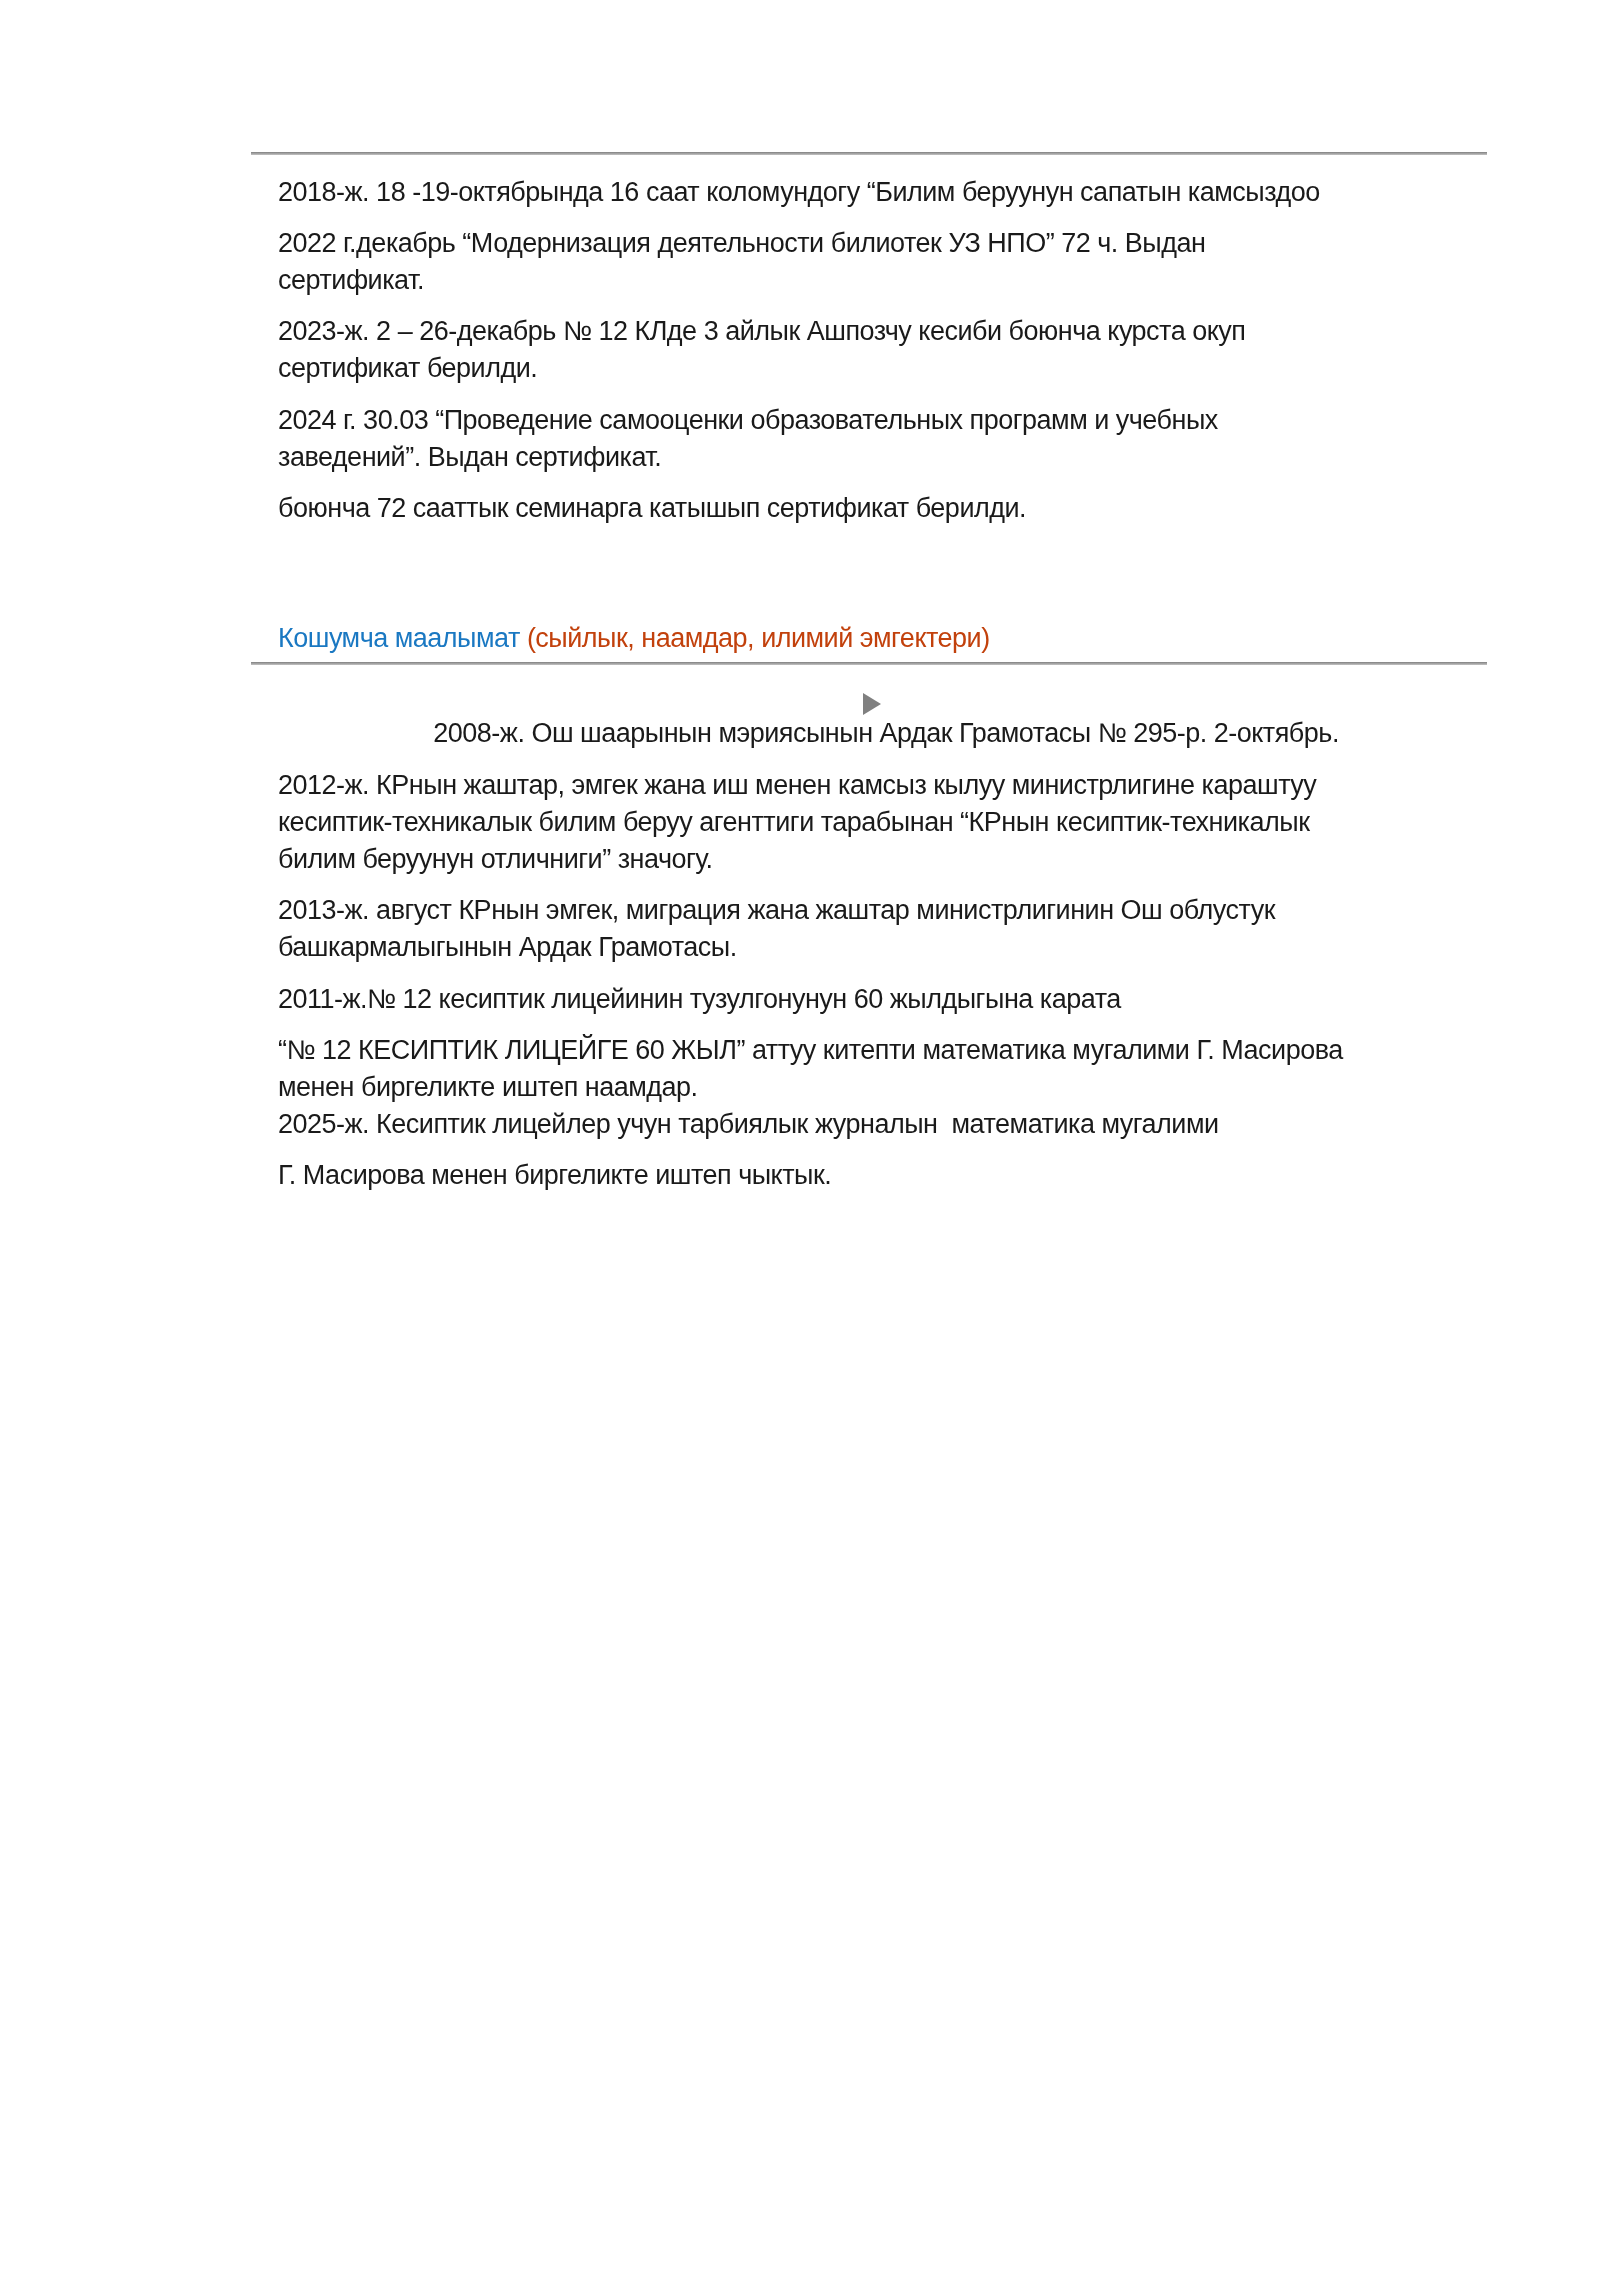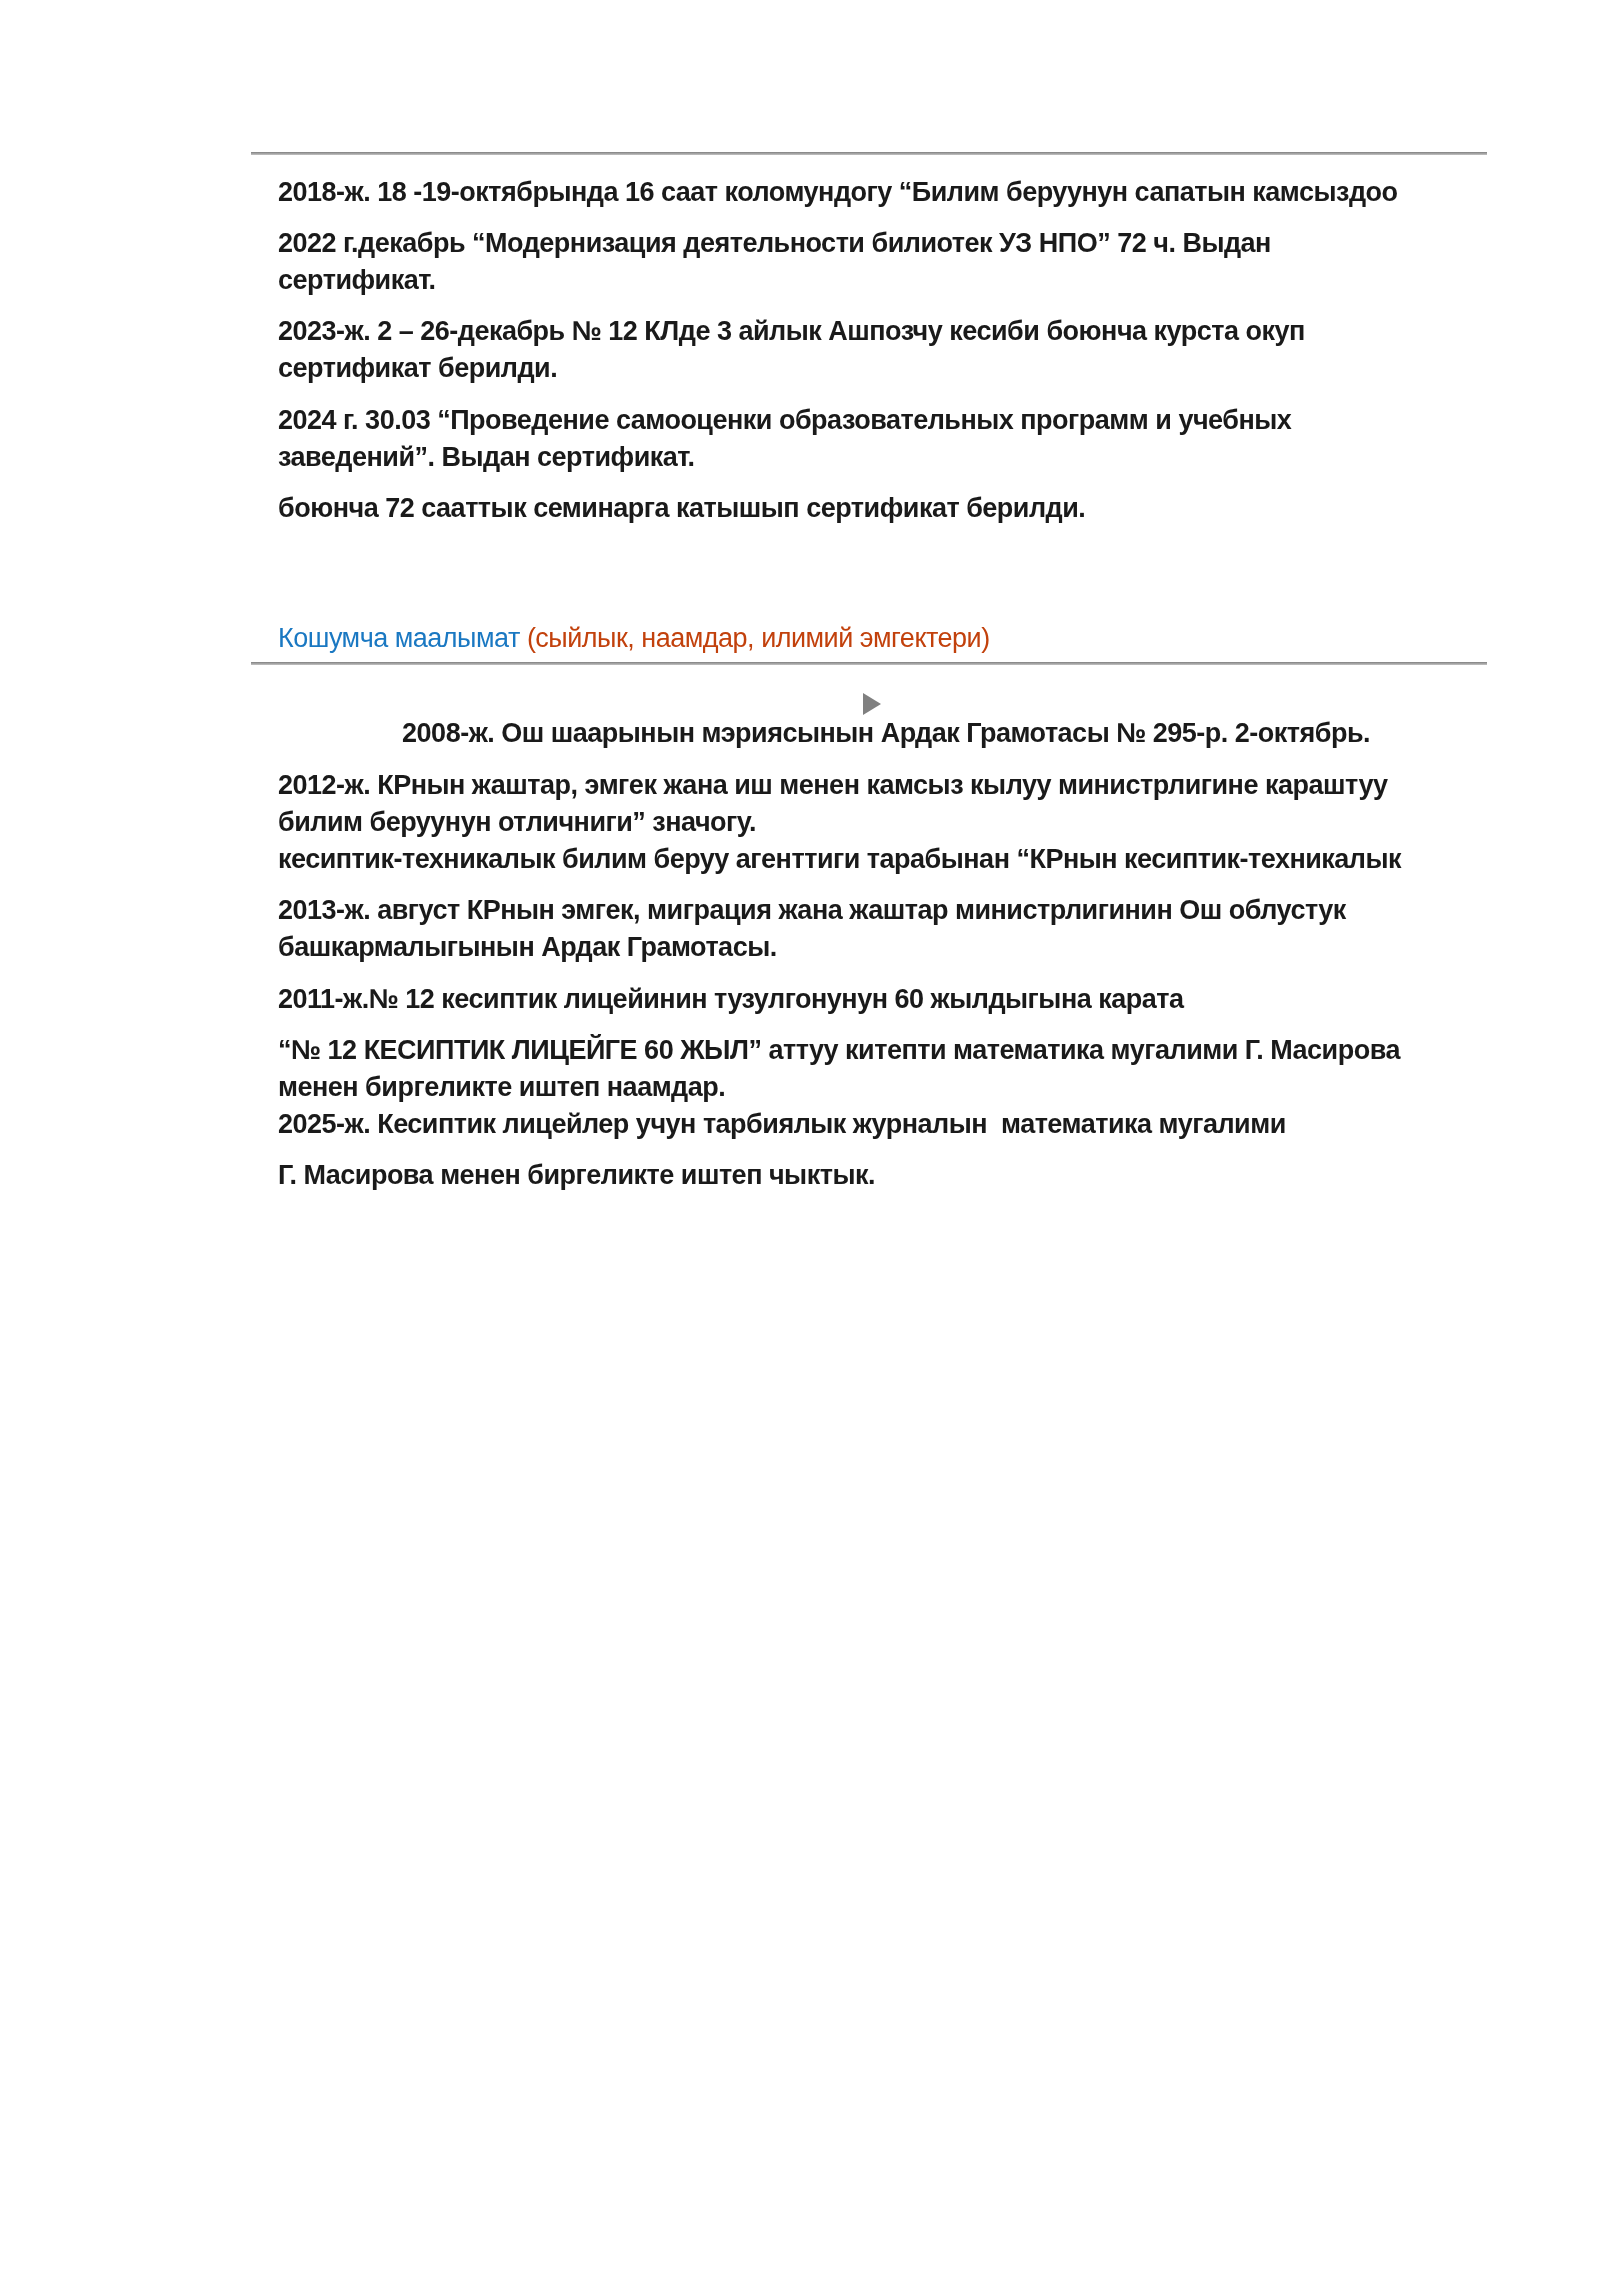--- a/index.html
+++ b/index.html
@@ -23,21 +23,21 @@
     height: 2.7px;
     background: linear-gradient(#808080, #c4c4c4);
   }
   .rule-top { margin-top: 152px; }
   .content {
     margin-left: 278px;
     width: 1218px;
   }
   .body-text {
     font-size: 27px;
-    font-weight: 700;
+    font-weight: 400;
     letter-spacing: -0.5px;
     line-height: 37px;
   }
   .para { margin: 0 0 14.3px 0; }
   .line { white-space: pre; }
   .certs { margin-top: 19px; }
   .section-header {
     margin-top: 93px;
     margin-left: 278px;
     font-size: 27px;
@@ -109,22 +109,22 @@
 
   <div class="content awards body-text">
 
     <div class="bullet-row">
       <span class="tri-bullet"></span>
       <span class="line">2008-ж. Ош шаарынын мэриясынын Ардак Грамотасы № 295-р. 2-октябрь.</span>
     </div>
 
     <div class="para">
       <div class="line">2012-ж. КРнын жаштар, эмгек жана иш менен камсыз кылуу министрлигине караштуу</div>
+      <div class="line">кесиптик-техникалык билим беруу агенттиги тарабынан “КРнын кесиптик-техникалык</div>
       <div class="line">билим беруунун отличниги” значогу.</div>
-      <div class="line">кесиптик-техникалык билим беруу агенттиги тарабынан “КРнын кесиптик-техникалык</div>
     </div>
 
     <div class="para">
       <div class="line">2013-ж. август КРнын эмгек, миграция жана жаштар министрлигинин Ош облустук</div>
       <div class="line">башкармалыгынын Ардак Грамотасы.</div>
     </div>
 
     <div class="para">
       <div class="line">2011-ж.№ 12 кесиптик лицейинин тузулгонунун 60 жылдыгына карата</div>
     </div>

